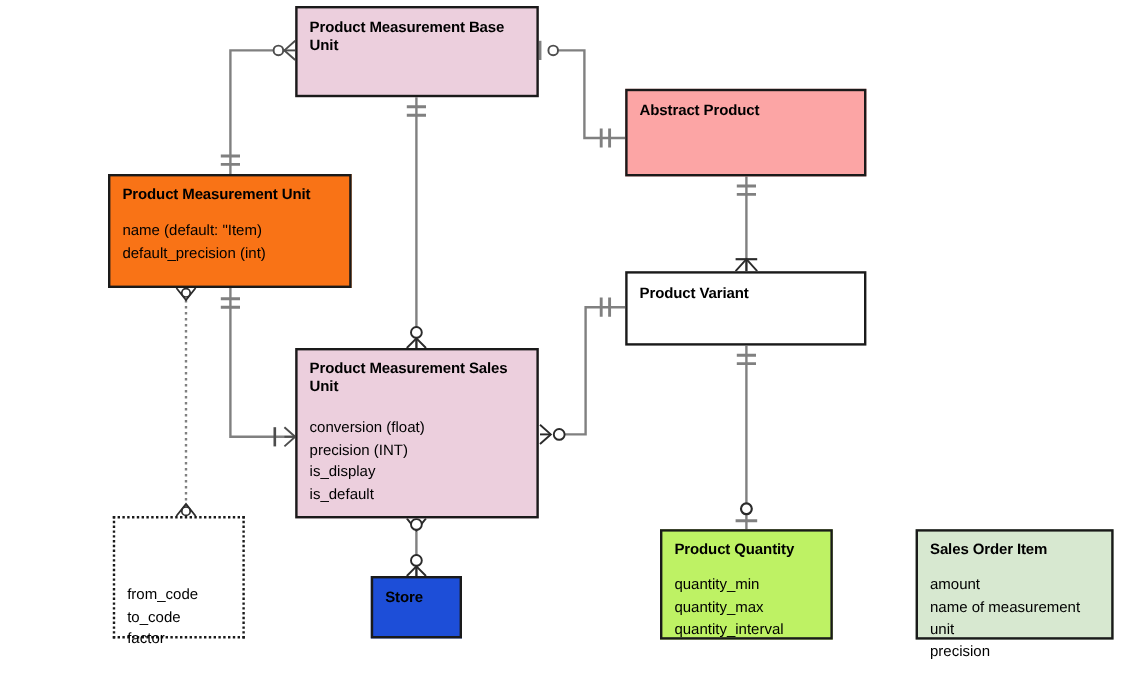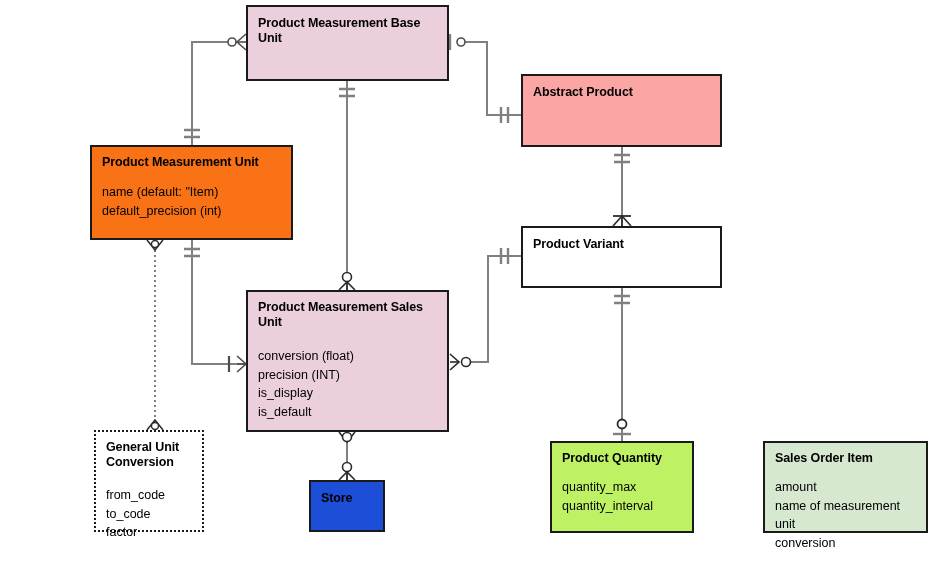--- a/index.html
+++ b/index.html
@@ -156,47 +156,47 @@
       <div class="entity" style="left: 218px; top: 290px; width: 203px; height: 142px; background: rgb(236, 207, 221);">
         <div class="ent-title" style="top: 8px;">Product Measurement Sales Unit</div>
         <div class="ent-attrs" style="top: 55px;">
           <div>conversion (float)</div>
           <div>precision (INT)</div>
           <div>is_display</div>
           <div>is_default</div>
         </div>
       </div>
       <div class="entity dotted" style="left: 66px; top: 430px; width: 110px; height: 102px; background: rgb(255, 255, 255);">
-        <div class="ent-title" style="top: 8px;">General Unit Conversion</div>
         <div class="ent-attrs" style="top: 54px;">
           <div>from_code</div>
           <div>to_code</div>
           <div>factor</div>
         </div>
       </div>
       <div class="entity" style="left: 493px; top: 74px; width: 201px; height: 73px; background: #fca5a5;">
         <div class="ent-title" style="top: 9px;">Abstract Product</div>
       </div>
       <div class="entity" style="left: 493px; top: 226px; width: 201px; height: 62px; background: rgb(255, 255, 255);">
         <div class="ent-title" style="top: 9px;">Product Variant</div>
       </div>
       <div class="entity" style="left: 281px; top: 480px; width: 76px; height: 52px; background: #1d4ed8;">
         <div class="ent-title" style="top: 9px;">Store</div>
       </div>
       <div class="entity" style="left: 522px; top: 441px; width: 144px; height: 92px; background: #bef264;">
         <div class="ent-title" style="top: 8px;">Product Quantity</div>
         <div class="ent-attrs" style="top: 35px;">
+          <div>quantity_min</div>
           <div>quantity_max</div>
           <div>quantity_interval</div>
         </div>
       </div>
       <div class="entity" style="left: 735px; top: 441px; width: 165px; height: 92px; background: rgb(215, 232, 208);">
         <div class="ent-title" style="top: 8px;">Sales Order Item</div>
         <div class="ent-attrs" style="top: 35px;">
           <div>amount</div>
           <div>name of measurement</div>
           <div>unit</div>
-          <div>conversion</div>
+          <div>precision</div>
         </div>
       </div>
     </div>
 
 </div>
 
 </body></html>

